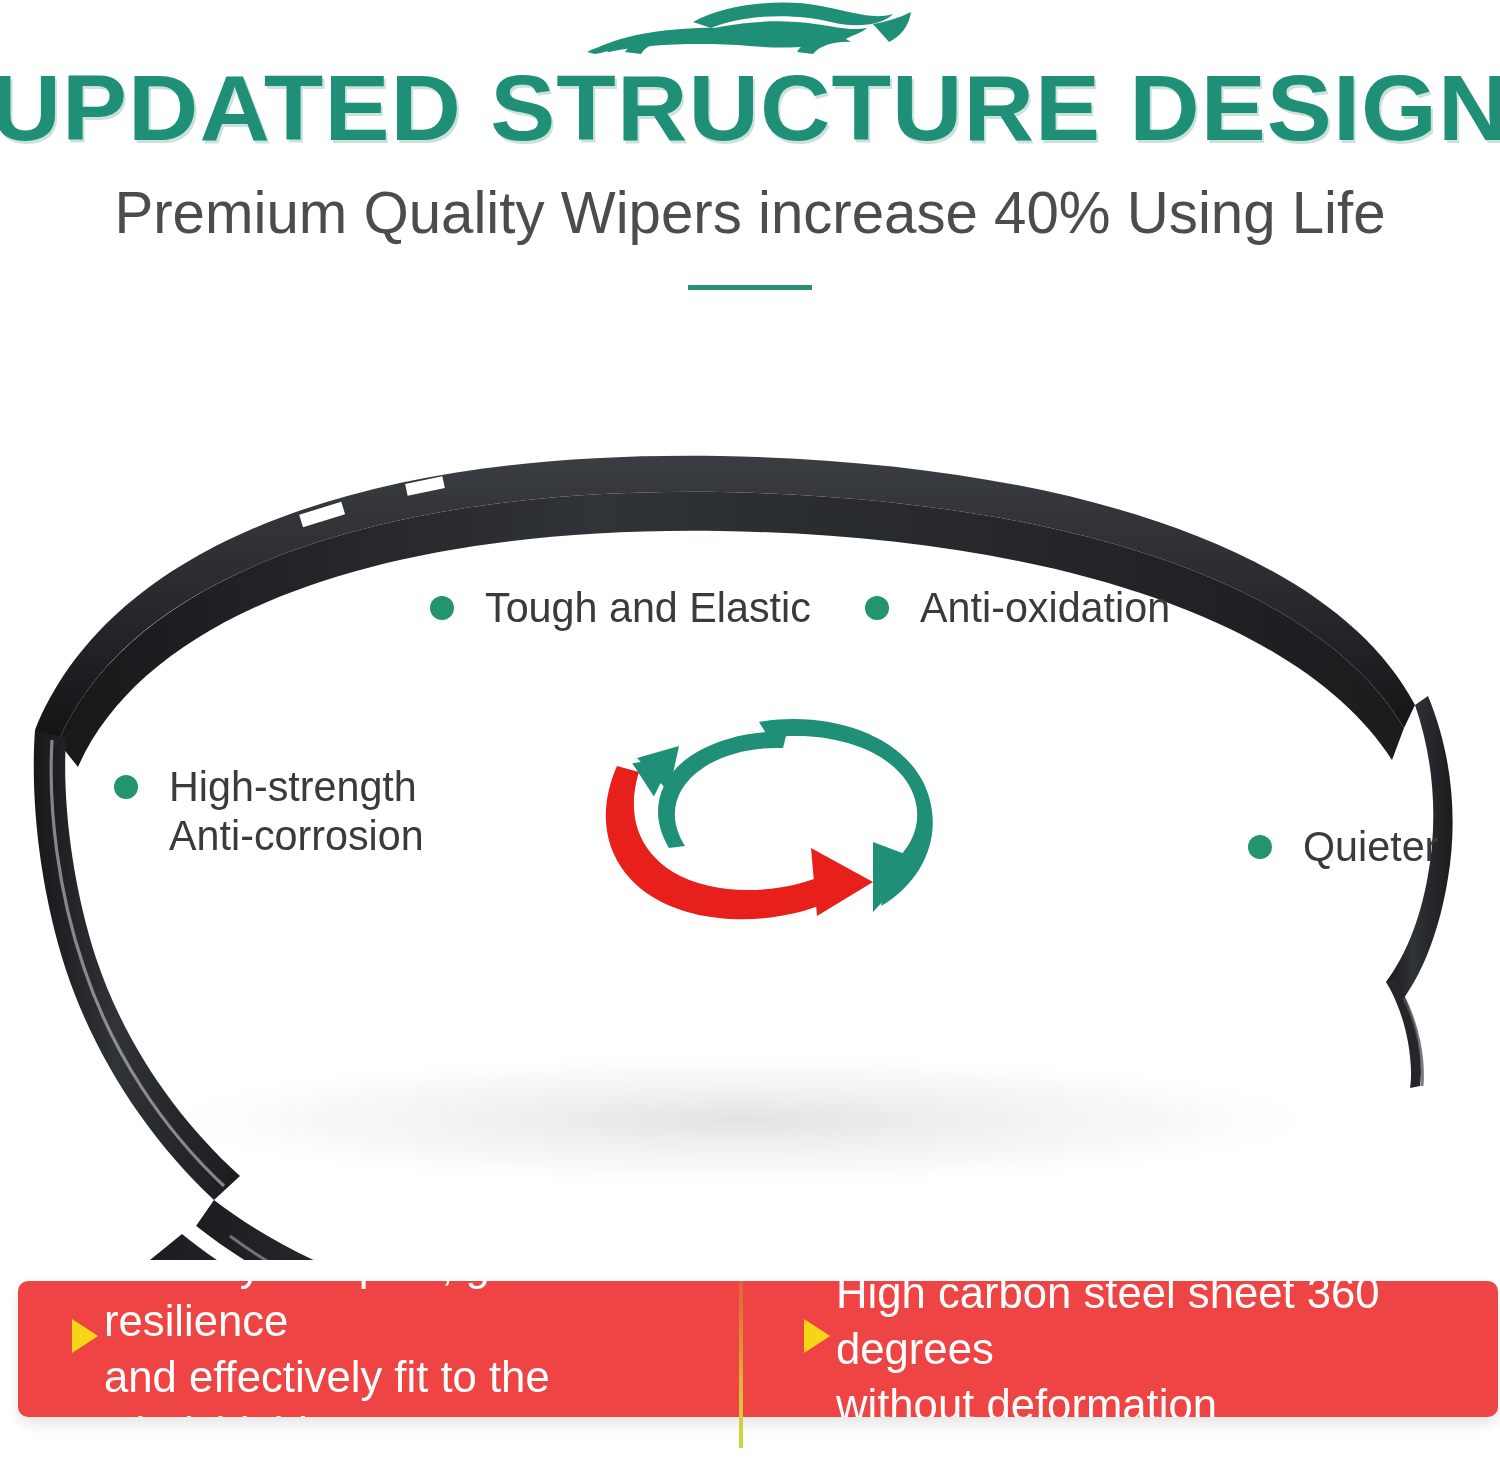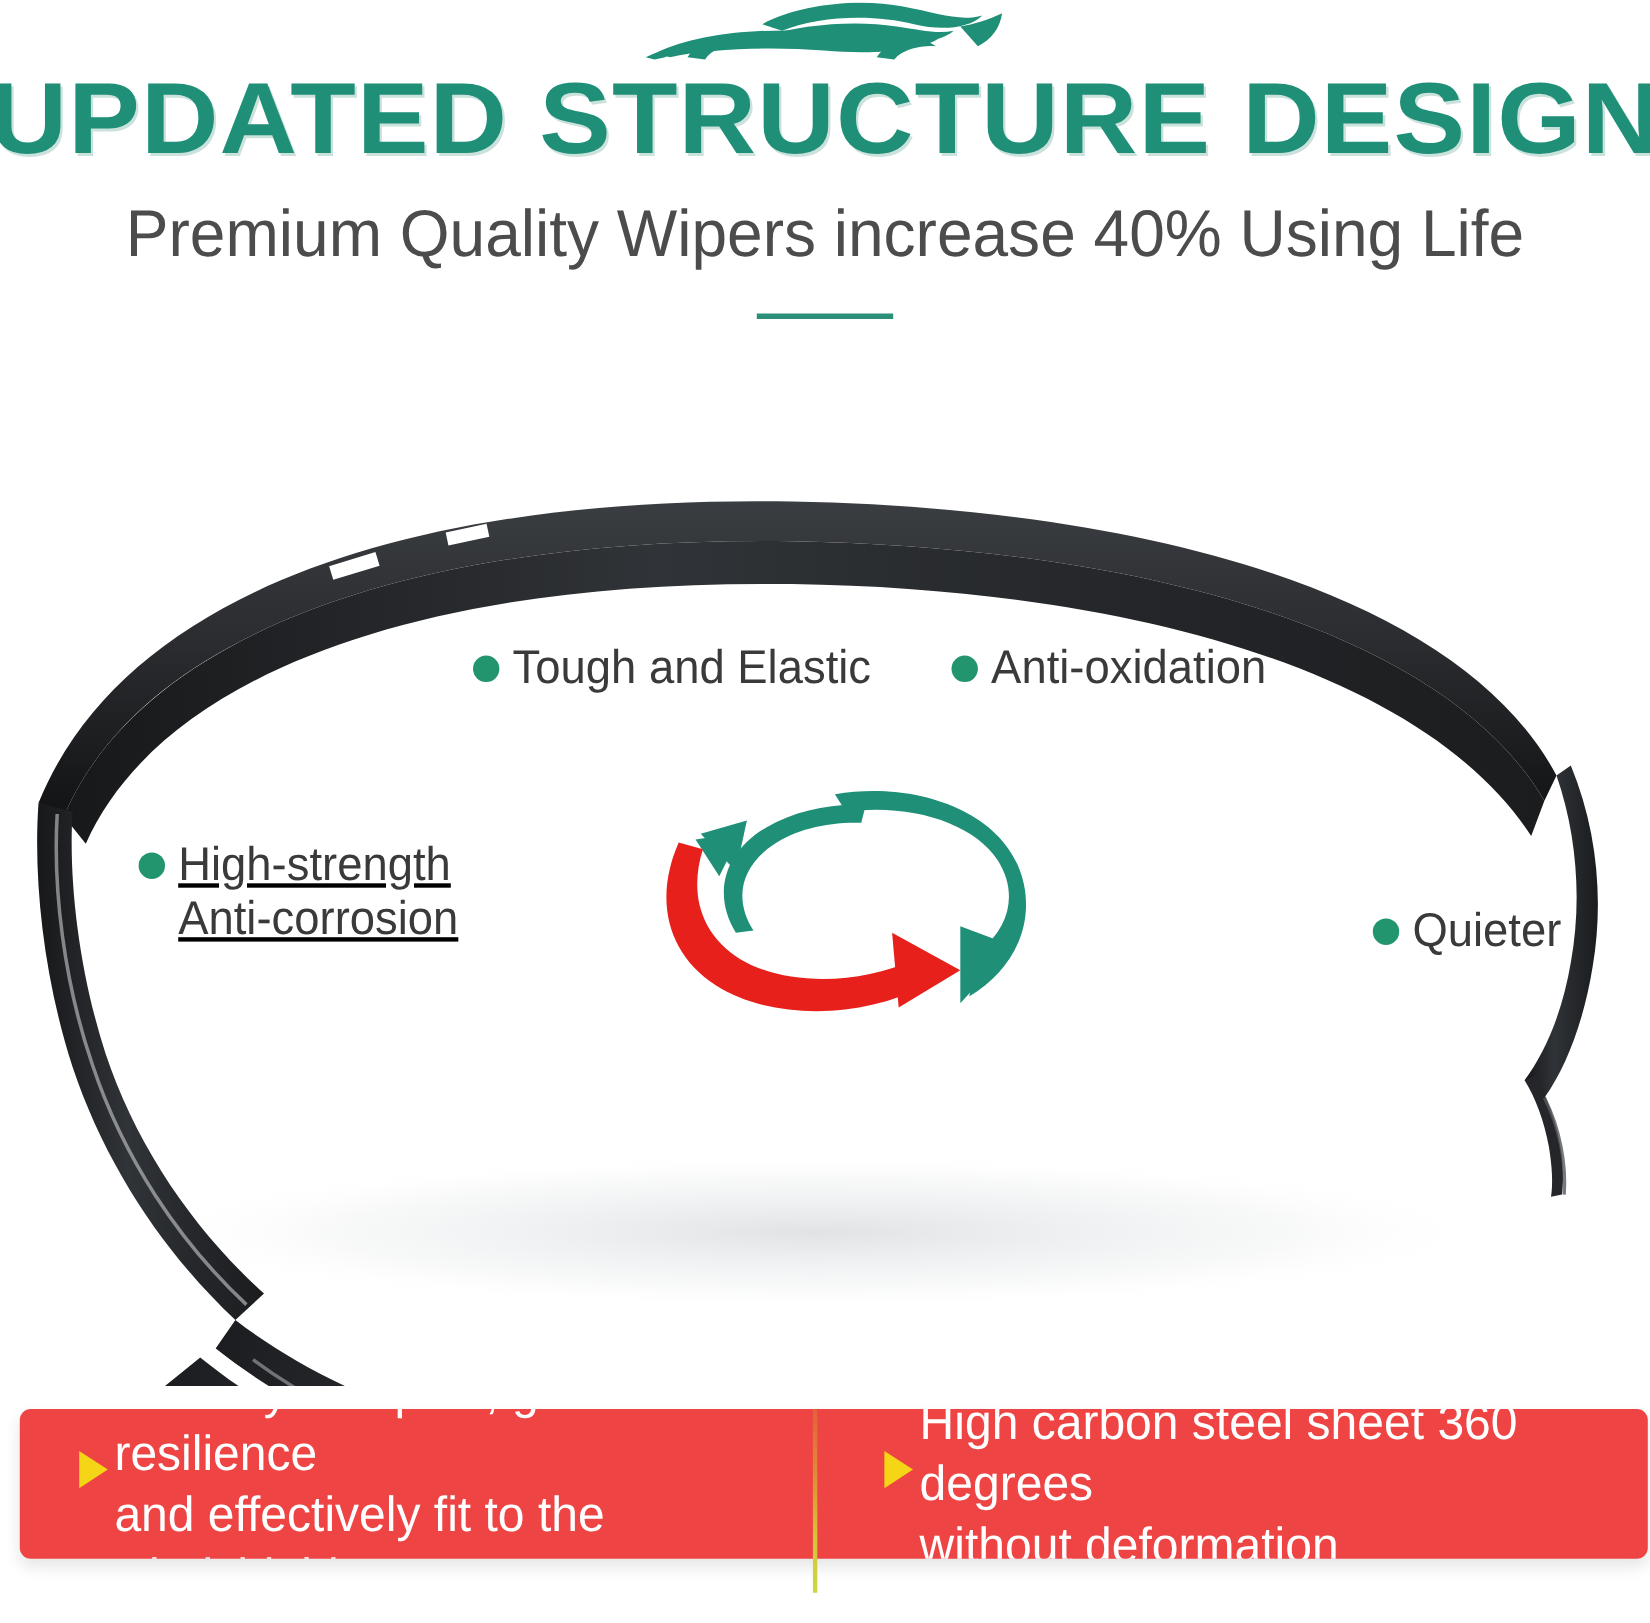--- a/index.html
+++ b/index.html
@@ -79,42 +79,42 @@
     display: block;
     width: 1500px;
     height: 930px;
   }
 
   
   .feature {
     position: absolute;
     display: flex;
     align-items: flex-start;
-    gap: 12px;
+    gap: 31px;
   }
   .bullet {
     flex: 0 0 auto;
     width: 24px;
     height: 24px;
     border-radius: 50%;
     background: #22956f;
     margin-top: 13px;
   }
   .feature-text {
     font-family: "Liberation Sans Narrow", "Liberation Sans", sans-serif;
     font-size: 43px;
     line-height: 1.14;
     color: #3a3a3a;
     white-space: pre;
     transform: scaleX(0.96);
     transform-origin: left center;
   }
   #feat-tough   { left: 430px; top: 583px; }
   #feat-anti-ox { left: 865px; top: 583px; }
-  #feat-high    { left: 126px; top: 762px; text-decoration: underline; }
+  #feat-high    { left: 114px; top: 762px; }
   #feat-quiet   { left: 1248px; top: 782px; margin-top: 40px; }
 
   
   .badge360 {
     position: absolute;
     left: 573px;
     top: 700px;
     width: 380px;
     height: 230px;
   }

